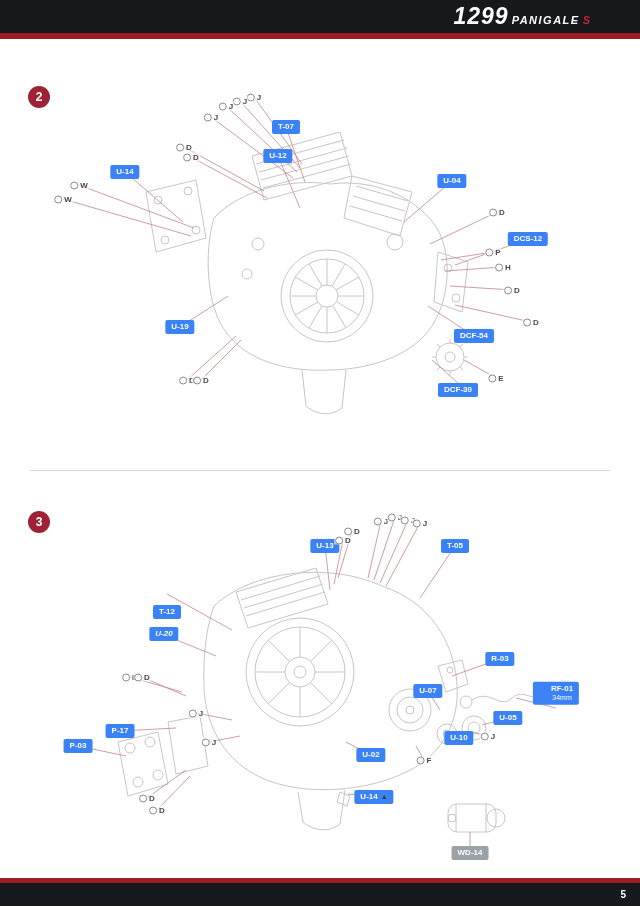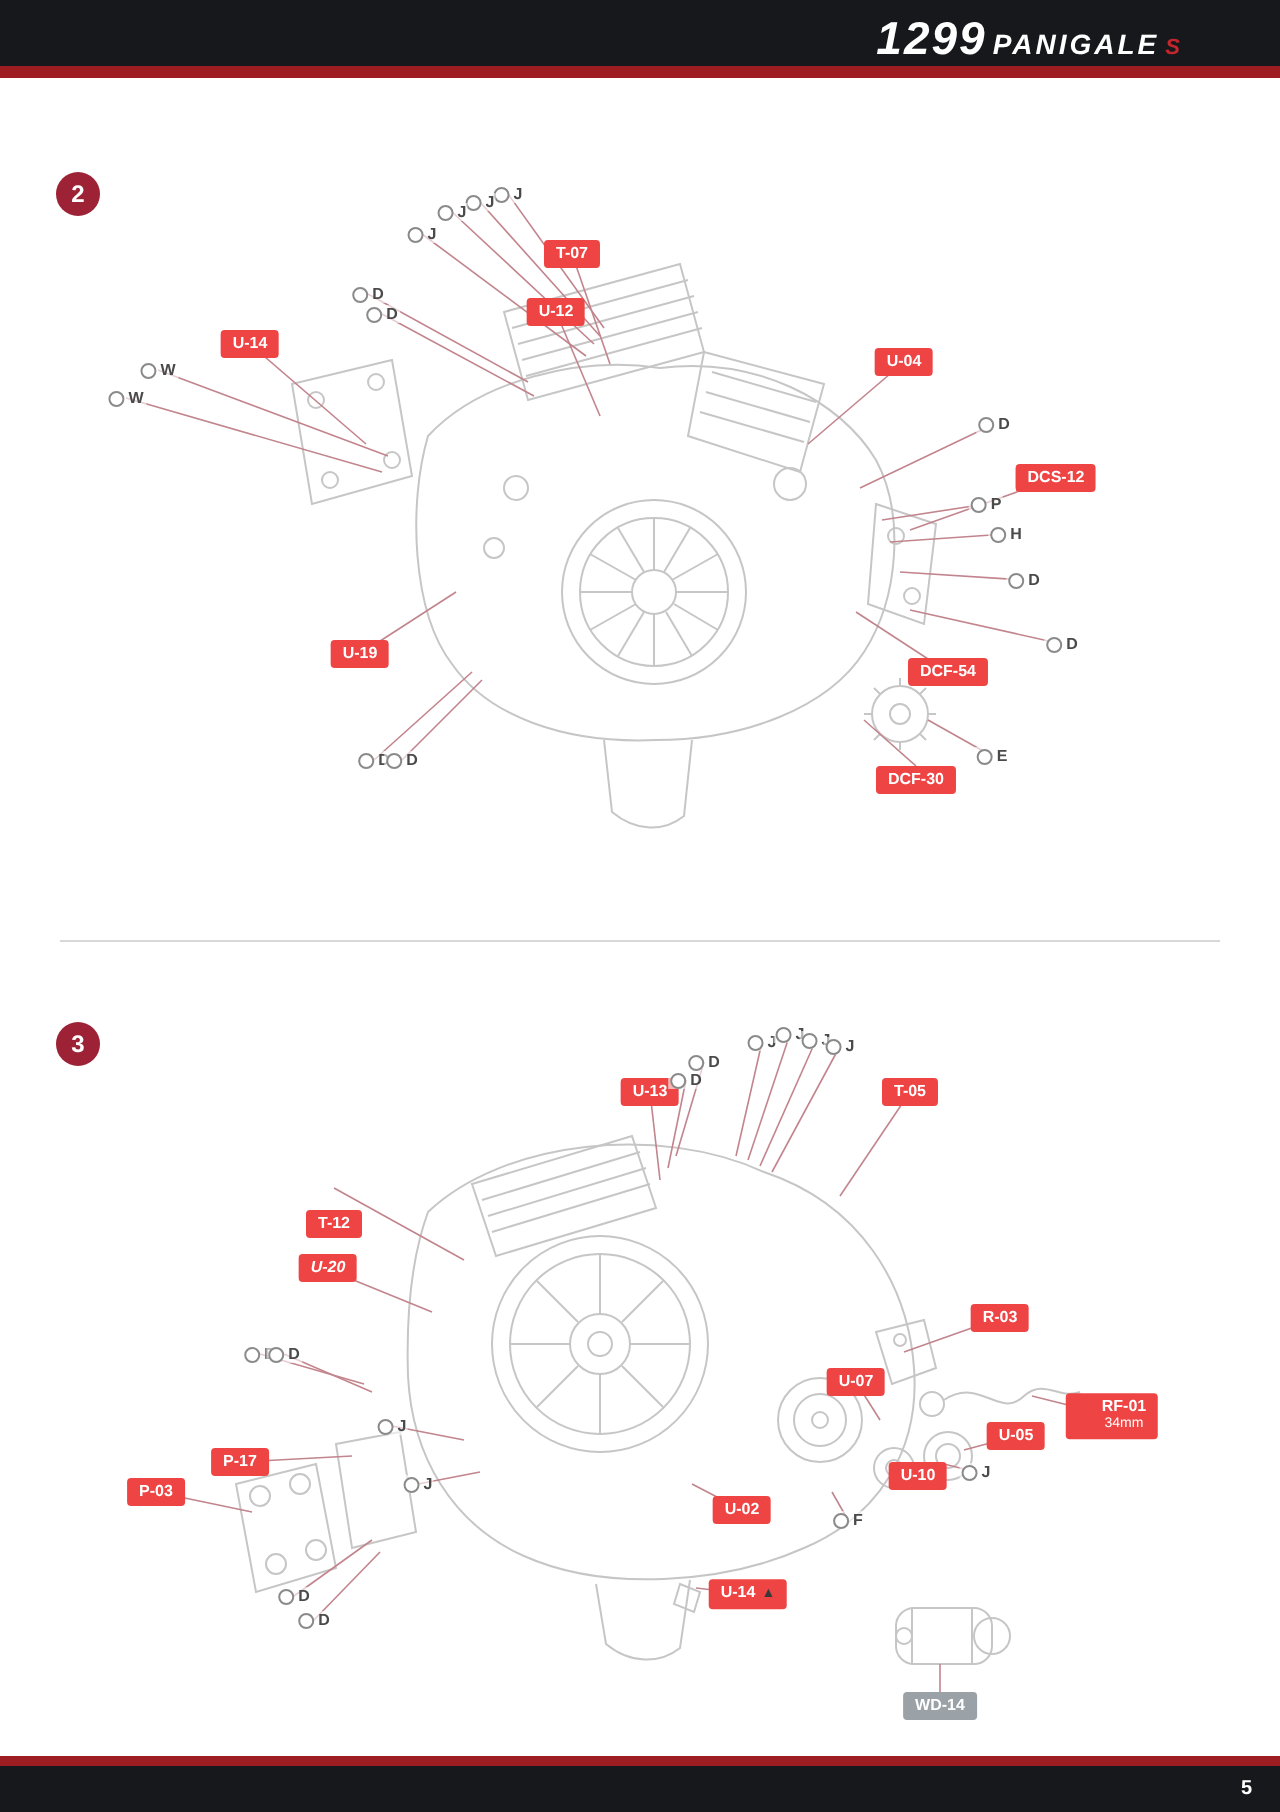--- a/index.html
+++ b/index.html
@@ -7,30 +7,30 @@
     width:640px; height:906px;
     background:#ffffff;
     font-family:"Liberation Sans", sans-serif;
     position:relative;
     overflow:hidden;
   }
   
   .header {
     position:absolute; top:0; left:0; right:0; height:33px;
     background:#17181b;
-    display:flex; align-items:flex-end; justify-content:flex-end;
+    display:flex; align-items:center; justify-content:flex-end;
     padding-right:50px; box-sizing:border-box;
   }
   .header-stripe {
     position:absolute; top:33px; left:0; right:0; height:6px;
     background:#9d1d23;
   }
   .logo { color:#fff; font-style:italic; display:flex; align-items:baseline; gap:3px; }
   .logo-number { font-size:23px; font-weight:bold; letter-spacing:1px; }
-  .logo-name   { font-size:14px; font-weight:bold; letter-spacing:1.5px; }
+  .logo-name   { font-size:11px; font-weight:bold; letter-spacing:1.5px; }
   .logo-suffix { font-size:11px; font-weight:bold; color:#c4262e; }
 
   .footer-stripe {
     position:absolute; bottom:23px; left:0; right:0; height:5px;
     background:#9d1d23;
   }
   .footer {
     position:absolute; bottom:0; left:0; right:0; height:23px;
     background:#17181b; color:#fff;
     display:flex; align-items:center; justify-content:flex-end;
@@ -55,21 +55,21 @@
     position:absolute; top:470px; left:30px; right:30px;
     border-top:1px solid #d8d8d8;
   }
 
   .diagram-art { position:absolute; left:0; top:0; z-index:0; }
   .leaders     { position:absolute; left:0; top:0; z-index:1; }
 
   
   .part-label {
     position:absolute; transform:translate(-50%,-50%);
-    background:#ef4444; color:#fff;
+    background:#3b82f6; color:#fff;
     font-size:8px; font-weight:bold; line-height:1.25;
     padding:2px 6px; border-radius:2px;
     text-align:center; white-space:nowrap;
     z-index:3;
   }
   .part-label.muted { background:#9aa1a7; }
   .part-label .sub  { font-weight:normal; font-size:7px; }
   .warning-triangle { color:#3a3a3a; font-size:7px; margin-left:3px; }
 
   .screw-label {
@@ -353,21 +353,21 @@
         <line x1="157" y1="340" x2="190" y2="306" stroke="#c2848d" stroke-width="0.8"></line>
         <line x1="424" y1="290" x2="416" y2="276" stroke="#c2848d" stroke-width="0.8"></line>
         <line x1="488" y1="266" x2="472" y2="262" stroke="#c2848d" stroke-width="0.8"></line>
       </svg>
   <div class="part-label" style="left: 325px; top: 76px;"><span>U-13</span></div>
       <div class="part-label" style="left: 455px; top: 76px;"><span>T-05</span></div>
       <div class="part-label" style="left: 167px; top: 124px; margin-top: 18px;"><span>T-12</span></div>
       <div class="part-label" style="left: 164px; top: 164px; font-style: italic;"><span>U-20</span></div>
       <div class="part-label" style="left: 500px; top: 189px;"><span>R-03</span></div>
       <div class="part-label" style="left: 428px; top: 221px;"><span>U-07</span></div>
-      <div class="part-label" style="left: 556px; top: 238px; padding-left: 18px;"><span>RF-01</span><div class="sub">34mm</div></div>
+      <div class="part-label" style="left: 556px; top: 223px; padding-left: 18px;"><span>RF-01</span><div class="sub">34mm</div></div>
       <div class="part-label" style="left: 508px; top: 248px;"><span>U-05</span></div>
       <div class="part-label" style="left: 459px; top: 268px;"><span>U-10</span></div>
       <div class="part-label" style="left: 120px; top: 261px;"><span>P-17</span></div>
       <div class="part-label" style="left: 78px; top: 276px;"><span>P-03</span></div>
       <div class="part-label" style="left: 371px; top: 285px;"><span>U-02</span></div>
       <div class="part-label" style="left: 374px; top: 327px;"><span>U-14</span><span class="warning-triangle">▲</span></div>
       <div class="part-label muted" style="left: 470px; top: 383px;"><span>WD-14</span></div>
       <div class="screw-label" style="left: 352px; top: 61px;">
         <span class="screw-circle"></span>
         <span>D</span>

